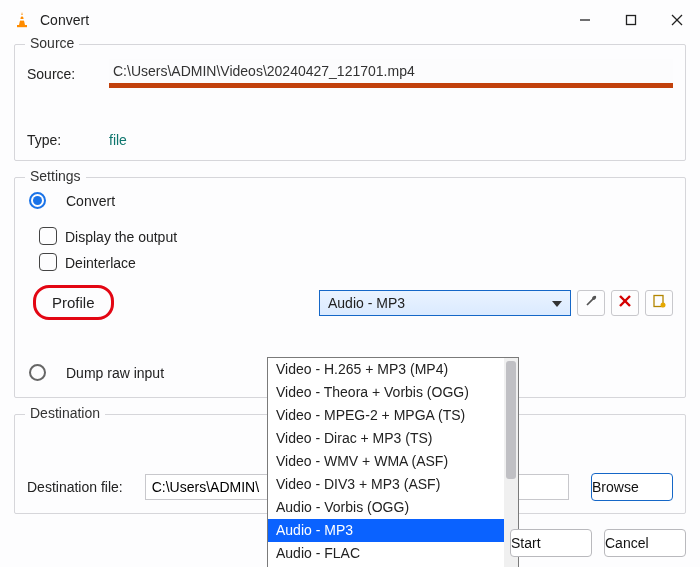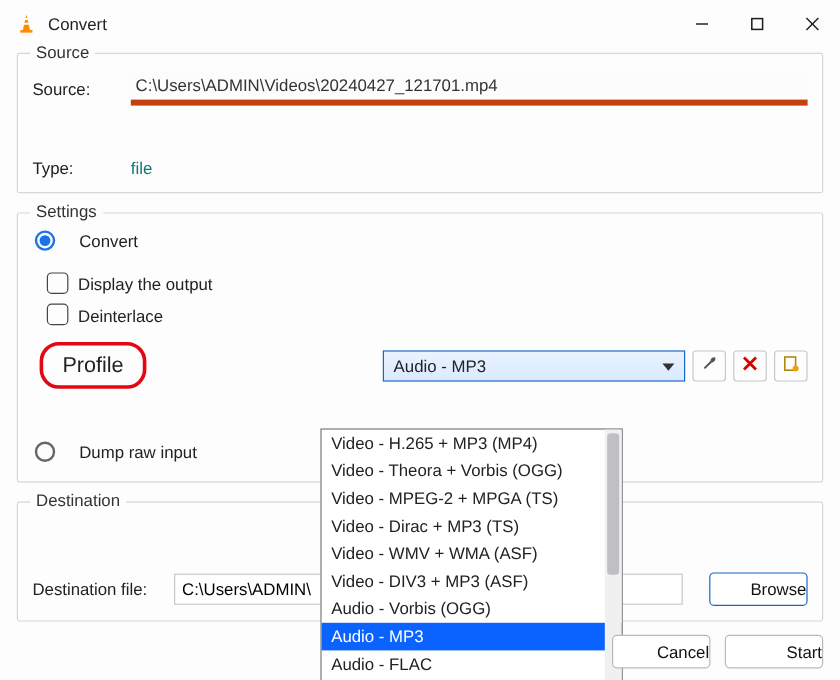--- a/index.html
+++ b/index.html
@@ -15,31 +15,31 @@
   .row:last-child { margin-bottom: 0; margin-top: 44px; }
   .lbl { font-size: 14px; margin-right: 10px; }
   .textfield { flex: 1; border: none; border-bottom: 5px solid #c2410c; background: #fcfcfd; padding: 4px 4px; font-size: 14px; color: #333; }
   .val-plain { font-size: 14px; color: #0f766e; }
   .radio { appearance: none; width: 17px; height: 17px; border: 2px solid #1a73e8; border-radius: 50%; margin: 0 8px 0 2px; position: relative; }
   .radio:checked::after { content:""; position:absolute; top:2px; left:2px; width:9px; height:9px; background:#1a73e8; border-radius:50%; }
   .radio.grey { border-color: #666; }
   .check { appearance: none; width: 18px; height: 18px; border: 1.5px solid #444; border-radius: 4px; margin: 0 8px 0 12px; position: relative; }
   .indent-row { display: flex; align-items: flex-end; margin-bottom: 8px; }
   .profile-row { display: flex; align-items: center; margin-top: 6px; }
-  .profile-label { border: 3px solid #e30613; border-radius: 16px; padding: 6px 16px; margin-left: 6px; font-size: 18px; }
+  .profile-label { border: 3px solid #e30613; border-radius: 16px; padding: 6px 16px; margin-left: 6px; font-size: 15px; }
   .combo { border: 1px solid #1567c7; background: linear-gradient(#eaf3ff,#daeaff); padding: 4px 26px 4px 8px; font-size: 14px; width: 252px; position: relative; }
   .combo::after { content:""; position:absolute; right:8px; top:50%; margin-top:-2px; border-left:5px solid transparent; border-right:5px solid transparent; border-top:6px solid #333; }
   .tool { width: 28px; height: 26px; border: 1px solid #c8c8cc; border-radius: 3px; margin-left: 6px; display: flex; align-items: center; justify-content: center; background: #fdfdfe; }
   .dropdown { position: absolute; border: 1px solid #7a7a7a; background: #fff; width: 252px; font-size: 14px; }
   .dropdown .opt { padding: 2px 8px; line-height: 19px; white-space: nowrap; overflow: hidden; }
   .dropdown .opt.sel { background: #0a62ff; color: #fff; }
   .dropdown .scroll { position: absolute; right: 0; top: 0; width: 14px; height: 100%; background: #f0f0f0; }
   .dropdown .thumb { position: absolute; right: 2px; top: 3px; width: 10px; height: 118px; background: #c0c0c4; border-radius: 3px; }
   .dest-input { flex: 1; border: 1px solid #c8c8cc; background: #fff; padding: 4px 6px; font-size: 14px; margin-right: 10px; }
-  .btn { border: 1px solid #1567c7; background: #fff; border-radius: 4px; padding: 5px 0; width: 82px; text-align: right; font-size: 14px; color: #111; }
+  .btn { border: 1px solid #1567c7; background: #fff; border-radius: 4px; padding: 5px 0; width: 82px; text-align: left; font-size: 14px; color: #111; }
   .btn.grey { border-color: #b9b9bd; }
   .footer { position: absolute; right: 14px; bottom: 10px; display: flex; gap: 12px; }
 </style>
 </head>
 <body>
 
 <div class="titlebar">
   <span class="app-icon">
     <svg width="16" height="18" viewBox="0 0 16 18">
         <path d="M8 1 L11 14 L5 14 Z" fill="#ff8c00"></path>
@@ -148,15 +148,15 @@
     <div class="opt">Video - Dirac + MP3 (TS)</div>
     <div class="opt">Video - WMV + WMA (ASF)</div>
     <div class="opt">Video - DIV3 + MP3 (ASF)</div>
     <div class="opt">Audio - Vorbis (OGG)</div>
     <div class="opt sel">Audio - MP3</div>
     <div class="opt">Audio - FLAC</div>
     <div class="opt">Audio - CD</div>
   </div>
 
 <div class="footer">
+  <div class="btn grey">Start</div>
   <div class="btn grey">Cancel</div>
-  <div class="btn grey">Start</div>
 </div>
 
 </body></html>

